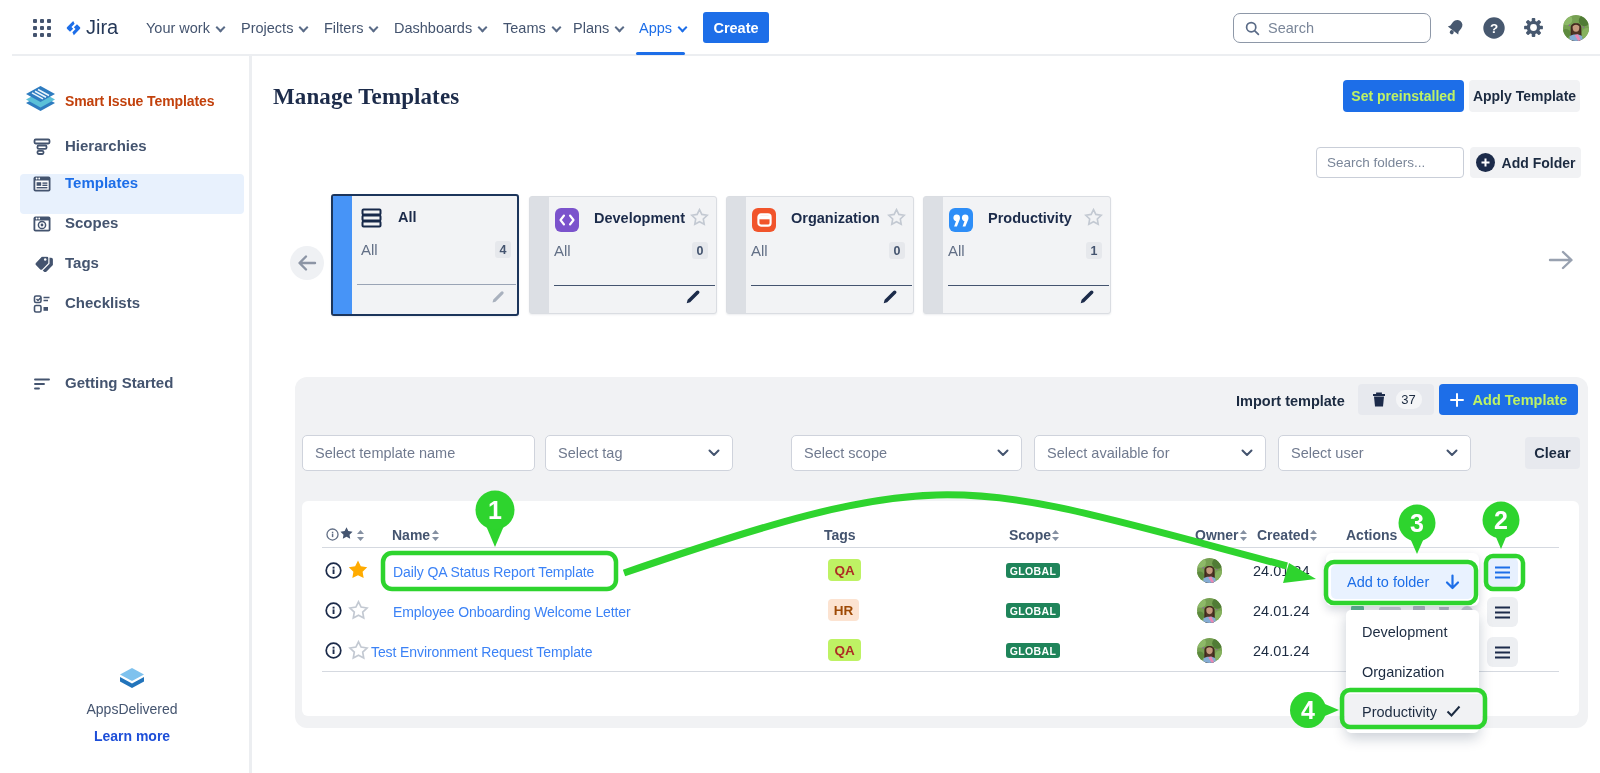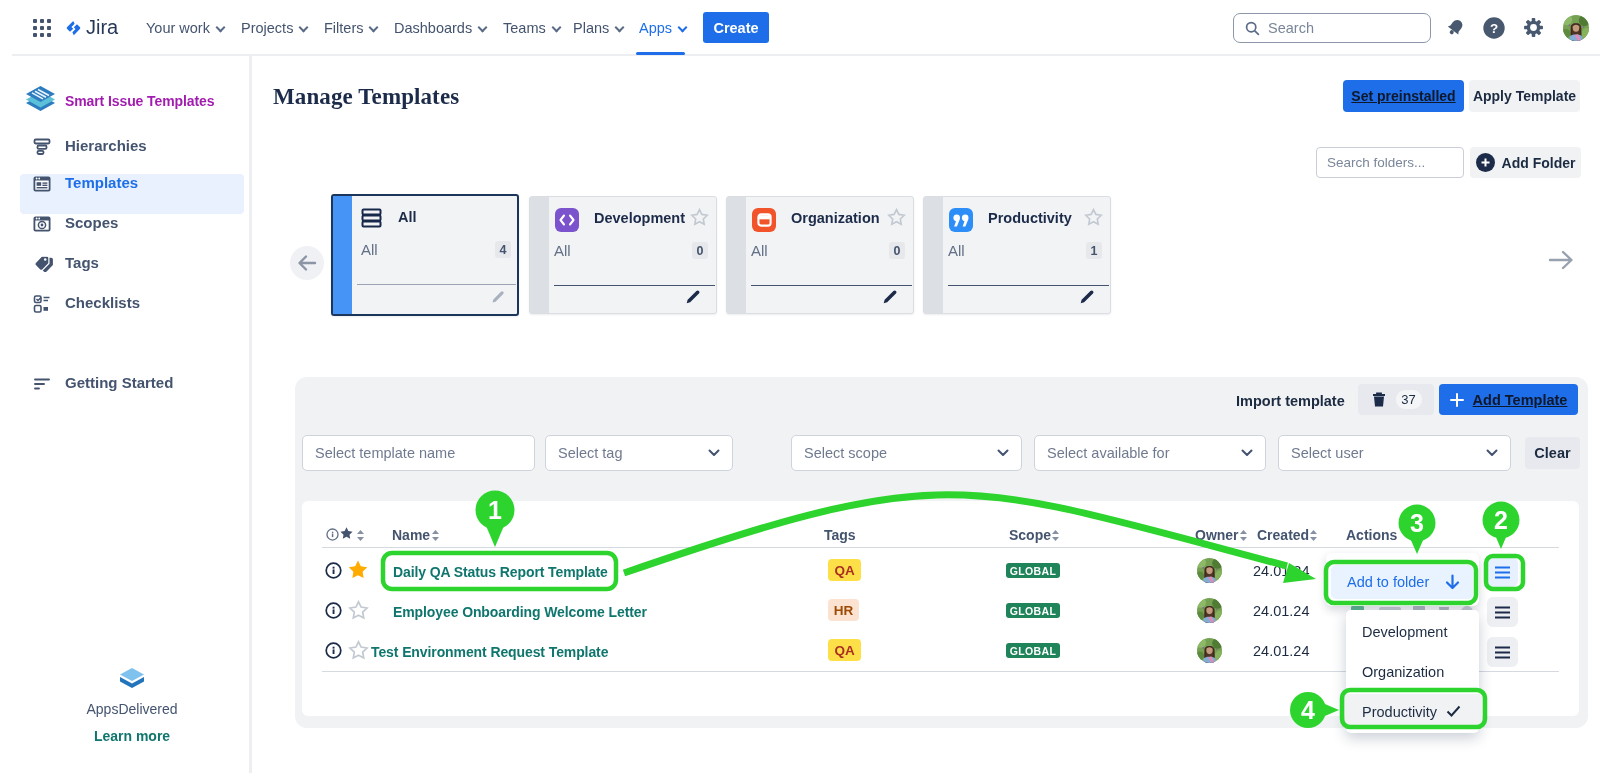--- a/index.html
+++ b/index.html
@@ -32,21 +32,21 @@
 .snav { position:absolute; left:8px; width:224px; height:40px; border-radius:4px;
   display:flex; align-items:flex-start; font-size:15px; font-weight:600; color:#44546F; }
 .snav .ic { width:20px; height:20px; margin-left:12px; margin-right:13px; flex:none; }
 .snav.sel { background:#E8F1FD; color:#1D6EE8; }
 
 
 h1 { position:absolute; left:261px; top:84px; font-size:23px; font-weight:700; color:#1C2B4A;
   letter-spacing:0.1px;font-family:Liberation Serif, serif; }
 .btn { position:absolute; height:32px; border-radius:4px; font-size:14.5px; font-weight:700;
   display:flex; align-items:center; justify-content:center; }
-.btn.blue { background:#1D6EE8; color:#0f172a;text-decoration:underline; }
+.btn.blue { background:#1D6EE8; color:#bef264; }
 .btn.grey { background:#F1F2F4; color:#1C2B41; }
 #searchfolders { position:absolute; left:1304px; top:147px; width:148px; height:31px;
   border:1px solid #C9CED8; border-radius:4px; background:#fff; color:#7A8699;
   font-size:13.5px; display:flex; align-items:center; padding-left:10px; }
 
 
 .card { position:absolute; top:196px; width:188px; height:118px; background:#F2F3F5;
   border:1px solid #DADDE2; border-radius:3px; box-shadow:0 1px 2px rgba(9,30,66,.08); }
 .card .strip { position:absolute; left:0; top:0; bottom:0; width:19px; background:#DCDFE4; }
 .card.sel { border:2px solid #1C355B; top:194px; height:122px; }
@@ -64,24 +64,24 @@
 
 #panel { position:absolute; left:283px; top:377px; width:1293px; height:351px;
   background:#F1F2F4; border-radius:12px; }
 #tcard { position:absolute; left:290px; top:501px; width:1277px; height:215px;
   background:#fff; border-radius:6px; }
 .hlabel { font-size:14px; font-weight:700; color:#44546F; position:absolute; top:527px; }
 .filter { position:absolute; top:435px; height:36px; background:#fff;
   border:1px solid #CFD3DC; border-radius:5px; color:#707A8F; font-size:14.5px;
   display:flex; align-items:center; padding-left:12px; }
 .rowline { position:absolute; left:310px; width:1237px; height:1px; background:#D5D9E0; }
-.name { position:absolute; font-size:14px; letter-spacing:-0.1px; font-weight:700; color:#0f766e; }
+.name { position:absolute; font-size:14px; letter-spacing:-0.1px; font-weight:400; color:#3b82f6; }
 .pill { position:absolute; height:22px; border-radius:4px; font-size:13.5px; font-weight:600;
   display:flex; align-items:center; justify-content:center; }
-.pill.qa { background:#fde047; color:#AE2E24; width:33px; }
+.pill.qa { background:#bef264; color:#AE2E24; width:33px; }
 .pill.hr { background:#FCE3D1; color:#9E4A06; width:31px; }
 .glb { position:absolute; width:54px; height:15px; background:#1F845A; border-radius:3px;
   color:#fff; font-size:10.5px; font-weight:700; letter-spacing:0.4px; display:flex;
   align-items:center; justify-content:center; }
 .date { position:absolute; font-size:14.5px; color:#1C2B41; }
 .hambtn { position:absolute; left:1475px; width:31px; height:30px; border-radius:6px;
   background:#EDEFF2; display:flex; align-items:center; justify-content:center; }
 .hambtn.blue { background:#E7F0FE; }
 
 
@@ -197,21 +197,21 @@
 </div>
 
 <div id="sidebar">
   <svg class="abs" style="left:12px;top:30px" width="33" height="30" viewBox="0 0 33 30">
     <path d="M16.5 9 L31 17 L16.5 25 L2 17 Z" fill="#2E7CC0"></path>
     <path d="M16.5 5.5 L31 13.5 L16.5 21.5 L2 13.5 Z" fill="#5BC0D8"></path>
     <path d="M16.5 0 L31 8 L16.5 16 L2 8 Z" fill="#2E7CC0"></path>
     <path d="M16.5 2.5 L27 8.3 L16.5 14 L6 8.3 Z" fill="#5BC0D8" opacity="0"></path>
     <path d="M14 3.5 L25 9.5 M11 5.2 L22 11.2 M8 6.9 L19 12.9" stroke="#EAF4FB" stroke-width="1.6"></path>
   </svg>
-  <div class="abs" style="left:53px;top:37px;font-size:14px;font-weight:700;color:#a21caf;letter-spacing:-0.1px">Smart Issue Templates</div>
+  <div class="abs" style="left:53px;top:37px;font-size:14px;font-weight:700;color:#c2410c;letter-spacing:-0.1px">Smart Issue Templates</div>
 
   <div class="snav" style="top:81px"><span class="ic">
     <svg width="20" height="20" viewBox="0 0 20 20" fill="none" stroke="#44546F" stroke-width="1.8">
       <rect x="2.5" y="2.5" width="15" height="4" rx="1.2"></rect>
       <rect x="5.5" y="8.5" width="9" height="3.4" rx="1.2"></rect>
       <rect x="5.5" y="13.8" width="6" height="3.2" rx="1.2"></rect>
     </svg></span>Hierarchies</div>
   <div class="snav sel" style="top:118px"><span class="ic">
     <svg width="20" height="20" viewBox="0 0 20 20">
       <rect x="1.5" y="2.5" width="17" height="15" rx="2" fill="#44546F"></rect>
@@ -249,21 +249,21 @@
   <div class="snav" style="top:318px"><span class="ic">
     <svg width="20" height="20" viewBox="0 0 20 20" stroke="#44546F" stroke-width="1.9" stroke-linecap="round">
       <path d="M3 5.5 h14 M3 10 h9 M3 14.5 h4"></path>
     </svg></span>Getting Started</div>
 
   <svg class="abs" style="left:106px;top:612px" width="28" height="26" viewBox="0 0 28 26">
     <path d="M14 0 L26 6.5 L14 13 L2 6.5 Z" fill="#7FC2EE"></path>
     <path d="M2 9 L14 15.5 L26 9 L26 13.5 L14 20 L2 13.5 Z" fill="#2274BB"></path>
   </svg>
   <div class="abs" style="left:0;top:645px;width:240px;text-align:center;font-size:14px;color:#44546F">AppsDelivered</div>
-  <div class="abs" style="left:0;top:672px;width:240px;text-align:center;font-size:14px;font-weight:700;color:#0f766e">Learn more</div>
+  <div class="abs" style="left:0;top:672px;width:240px;text-align:center;font-size:14px;font-weight:700;color:#1d4ed8">Learn more</div>
 </div>
 
 <h1>Manage Templates</h1>
 <div class="btn blue" style="left:1331px;top:80px;width:121px;font-size:14px">Set preinstalled</div>
 <div class="btn grey" style="left:1457px;top:80px;width:111px;font-size:14px">Apply Template</div>
 
 <div id="searchfolders">Search folders...</div>
 <div class="btn grey" style="left:1458px;top:147px;width:111px;height:31px;font-size:14px">
   <svg style="margin-right:7px" width="19" height="19" viewBox="0 0 19 19">
     <circle cx="9.5" cy="9.5" r="9.5" fill="#1C2B4A"></circle>
@@ -371,21 +371,21 @@
 <div class="filter" style="left:290px;width:233px">Select template name</div>
 <div class="filter" style="left:533px;width:188px">Select tag<svg style="position:absolute;right:12px;top:13px" width="12" height="8" viewBox="0 0 12 8" fill="none" stroke="#44546F" stroke-width="2" stroke-linecap="round" stroke-linejoin="round">
         <path d="M1.5 1.5 L6 6 L10.5 1.5"></path>
       </svg></div>
 <div class="filter" style="left:779px;width:231px">Select scope<svg style="position:absolute;right:12px;top:13px" width="12" height="8" viewBox="0 0 12 8" fill="none" stroke="#44546F" stroke-width="2" stroke-linecap="round" stroke-linejoin="round">
         <path d="M1.5 1.5 L6 6 L10.5 1.5"></path>
       </svg></div>
 <div class="filter" style="left:1022px;width:232px">Select available for<svg style="position:absolute;right:12px;top:13px" width="12" height="8" viewBox="0 0 12 8" fill="none" stroke="#44546F" stroke-width="2" stroke-linecap="round" stroke-linejoin="round">
         <path d="M1.5 1.5 L6 6 L10.5 1.5"></path>
       </svg></div>
-<div class="filter" style="left:1266px;width:233px">Select user<svg style="position:absolute;right:12px;top:13px" width="12" height="8" viewBox="0 0 12 8" fill="none" stroke="#44546F" stroke-width="2" stroke-linecap="round" stroke-linejoin="round">
+<div class="filter" style="left:1266px;width:193px">Select user<svg style="position:absolute;right:12px;top:13px" width="12" height="8" viewBox="0 0 12 8" fill="none" stroke="#44546F" stroke-width="2" stroke-linecap="round" stroke-linejoin="round">
         <path d="M1.5 1.5 L6 6 L10.5 1.5"></path>
       </svg></div>
 <div class="btn" style="left:1513px;top:437px;width:55px;height:32px;background:#E7E9EE;color:#1C2B41;font-weight:600;font-size:14.5px">Clear</div>
 
 <div id="tcard"></div>
 
 <svg class="abs" style="left:314px;top:528px" width="13" height="13" viewBox="0 0 16 16">
   <circle cx="8" cy="8" r="6.8" fill="none" stroke="#626F86" stroke-width="1.6"></circle>
   <rect x="7.2" y="7" width="1.8" height="4.2" fill="#626F86"></rect>
       <rect x="7.2" y="4.6" width="1.8" height="1.8" fill="#626F86"></rect>

